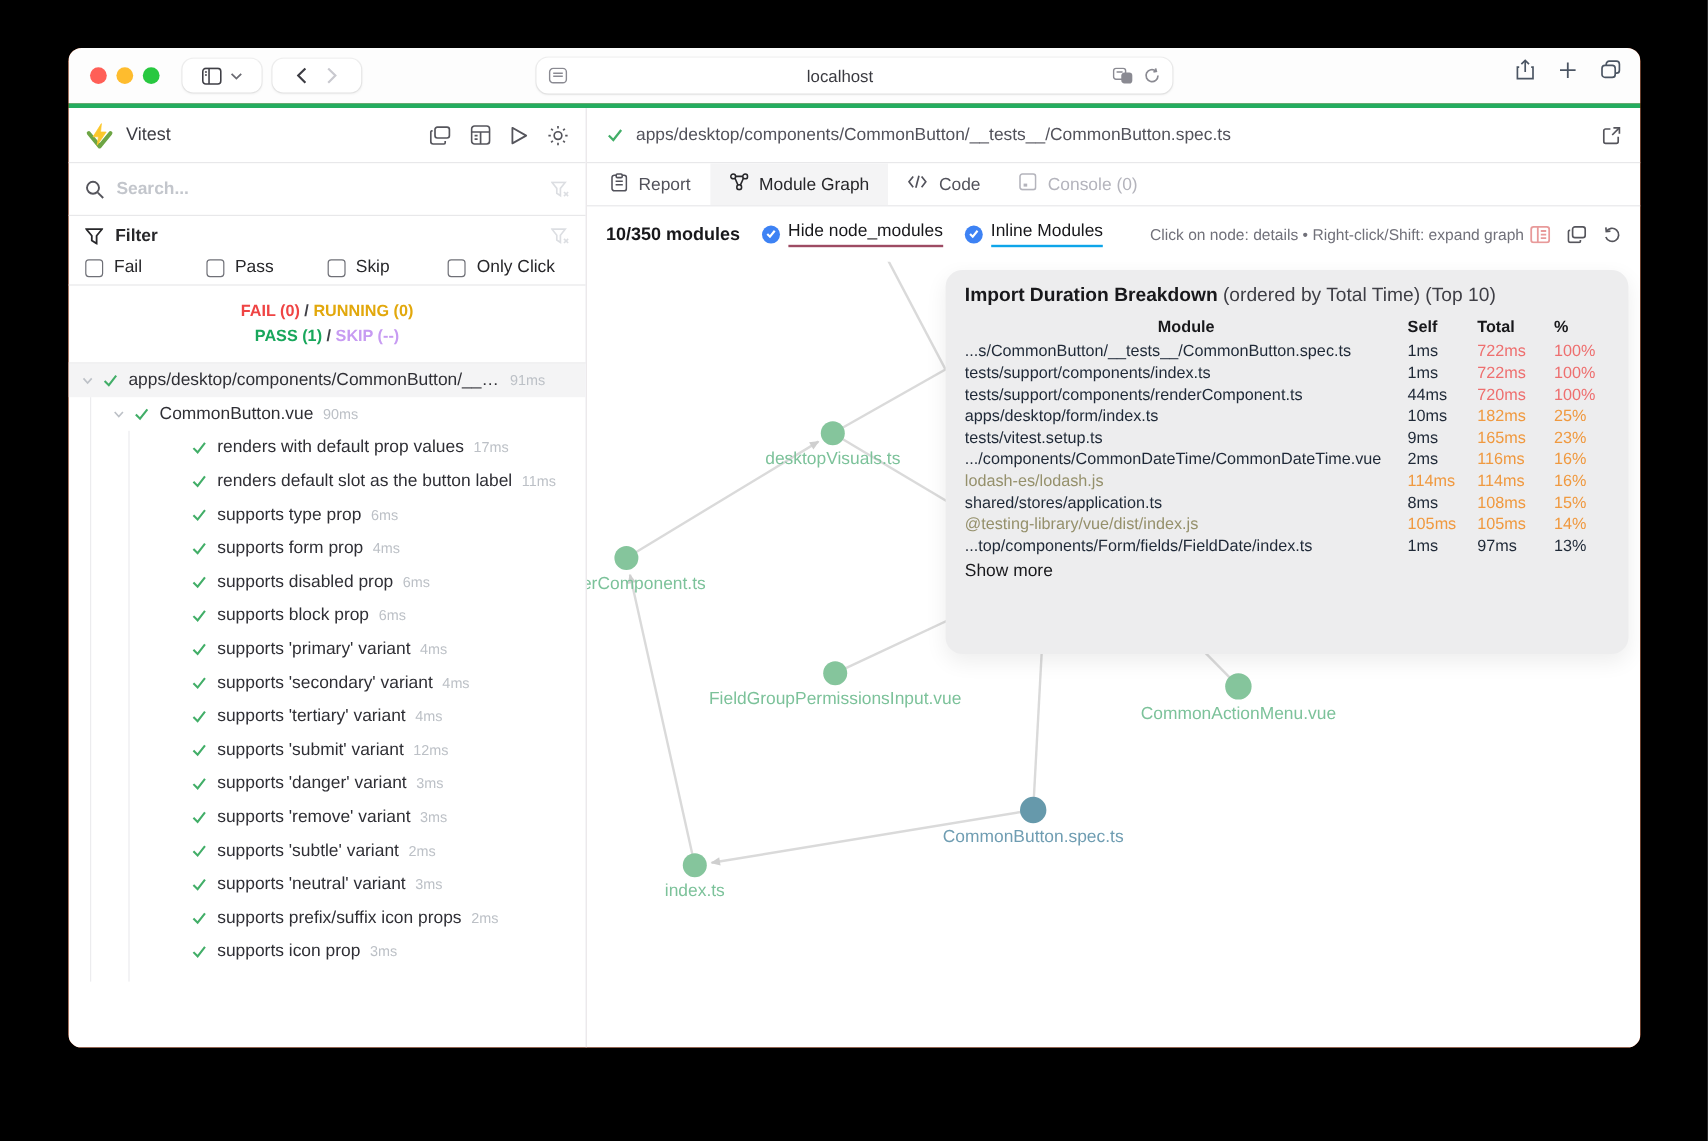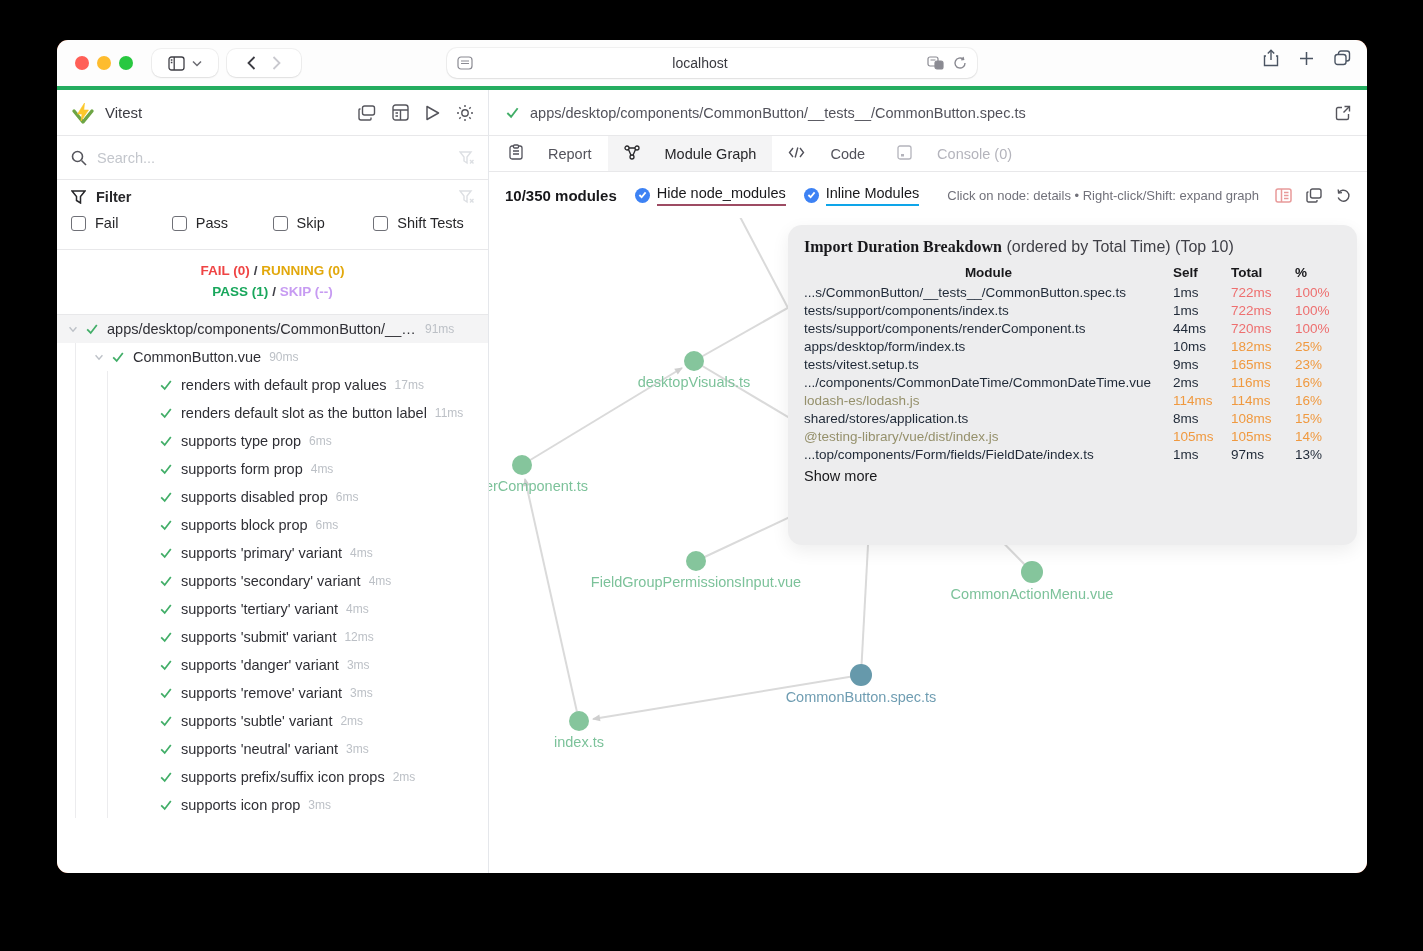--- a/index.html
+++ b/index.html
@@ -23,26 +23,26 @@
   .main { flex:1; position:relative; background:#fff; }
 
   
   .sb-head { height:46px; display:flex; align-items:center; padding:0 14px; border-bottom:1px solid #e8e8ea; }
   .sb-title { font-size:15px; color:#3c3c43; margin-left:10px; flex:1; }
   .sb-actions { display:flex; gap:16px; color:#55555c; align-items:center; }
   .sb-actions svg { display:block; cursor:pointer; }
 
   
   .sb-search { height:44px; display:flex; align-items:center; gap:10px; padding:0 14px; border-bottom:1px solid #e8e8ea; }
-  .sb-search input { border:none; outline:none; flex:1; font-size:14.5px; font-family:"Liberation Sans",sans-serif; color:#3c3c43; }
+  .sb-search input { border:none; outline:none; flex:1; font-size:14.5px; font-family:"Liberation Sans",sans-serif; color:#3c3c43;font-weight:bold; }
   .sb-search input::placeholder { color:#c3c6cc; }
   .faded-icon { opacity:.35; }
 
   
-  .sb-filter { padding:9px 14px 18px; border-bottom:1px solid #e8e8ea; }
+  .sb-filter { padding:9px 14px 6px; border-bottom:1px solid #e8e8ea; }
   .filter-head { display:flex; align-items:center; gap:10px; color:#27272a; font-weight:700; font-size:14.5px; }
   .filter-head .spacer { flex:1; }
   .filter-row { display:flex; margin-top:10px; }
   .filter-item { display:flex; align-items:center; gap:9px; font-size:14.5px; color:#27272a; flex:1; cursor:pointer; }
   .cbx { width:15px; height:15px; border:1.5px solid #6f7077; border-radius:3px; background:#fff; }
 
   
   .sb-status { padding:10px 0 12px; border-bottom:1px solid #e8e8ea; text-align:center; font-size:13.5px; font-weight:700; line-height:21px; }
   .st-fail { color:#ef4444; } .st-run { color:#e2a80c; } .st-pass { color:#19a75c; } .st-skip { color:#c79bf2; } .st-sep { color:#3f3f46; font-weight:700; }
 
@@ -55,43 +55,43 @@
   .trow.file .lbl { white-space:nowrap; overflow:hidden; text-overflow:ellipsis; max-width:310px; }
   .trow.suite { padding-left:36px; }
   .trow.leaf { padding-left:62px;margin-left:40px; }
   .trow .ic { margin-right:8px; display:flex; }
   .trow .chev { margin-right:6px; display:flex; }
 
   
   .bc-bar { height:46px; display:flex; align-items:center; gap:10px; padding:0 16px; border-bottom:1px solid #e8e8ea; }
   .bc-text { flex:1; font-size:14.5px; color:#52525b; white-space:nowrap; overflow:hidden; text-overflow:ellipsis; }
   .tabs { height:36px; display:flex; align-items:stretch; border-bottom:1px solid #e8e8ea; padding-left:4px; }
-  .tab { display:flex; align-items:center; gap:25px; padding:0 16px; font-size:14.5px; color:#52525b; cursor:pointer; }
+  .tab { display:flex; align-items:center; gap:9px; padding:0 16px; font-size:14.5px; color:#52525b; cursor:pointer; }
   .tab.active { background:#f4f4f5; color:#27272a; }
   .tab.muted { color:#b4b4bc; }
   .gtoolbar { height:46px; display:flex; align-items:center; padding:0 16px; gap:18px; }
   .gt-count { font-size:15px; font-weight:700; color:#18181b; white-space:nowrap; }
   .gt-check { display:flex; align-items:center; gap:7px; cursor:pointer; }
   .bluecb { width:15px; height:15px; border-radius:50%; background:#3d82f4; display:flex; align-items:center; justify-content:center; }
   .gt-label { font-size:14.5px; color:#18181b; padding-bottom:3px; }
   .u-red { border-bottom:2px solid #9d4b63; }
   .u-green { border-bottom:2px solid #0ea5e9; }
-  .gt-right { margin-left:auto; display:flex; align-items:flex-end; gap:16px; }
+  .gt-right { margin-left:auto; display:flex; align-items:flex-end; gap:5px; }
   .gt-hint { font-size:13px; color:#71717a; white-space:nowrap; }
   .gt-icons { display:flex; gap:14px; align-items:center; }
   .gt-icons svg { display:block; cursor:pointer; }
 
   
   .graph { position:relative; width:878px; height:655px; overflow:hidden; }
   #graph-svg { position:absolute; left:0; top:0; }
 
   
   .panel { position:absolute; left:299px; top:7px; width:569px; height:320px; background:#ededee; border-radius:14px; padding:13px 16px 8px; box-shadow:0 6px 18px rgba(0,0,0,.07); }
   .p-title { font-size:16px; color:#18181b; }
-  .p-title b { font-weight:700;font-family:Liberation Serif, serif; }
+  .p-title b { font-weight:700; }
   .p-sub { color:#3f3f46; font-weight:400; }
   table.bd { width:100%; border-collapse:collapse; margin-top:6px; }
   table.bd th { font-size:13.5px; font-weight:700; color:#18181b; padding:3px 0;margin-top:33px; }
   table.bd td { font-size:13.5px; color:#1f2937; padding:1.5px 0; white-space:nowrap; }
   td.c-red, .t-red { color:#ee6f6f !important; }
   td.c-orange, .t-orange { color:#f0993f !important; }
   td.c-olive { color:#95906b !important; }
   .col-self { width:58px; } .col-total { width:64px; } .col-pct { width:46px; }
   .showmore { text-align:left; font-size:14.5px; color:#18181b; margin-top:5px; cursor:pointer; }
 </style>
@@ -232,21 +232,21 @@
             <label class="filter-item">
     <span class="cbx"></span>
     <span>Pass</span>
   </label>
             <label class="filter-item">
     <span class="cbx"></span>
     <span>Skip</span>
   </label>
             <label class="filter-item">
     <span class="cbx"></span>
-    <span>Shift Tests</span>
+    <span>Only Click</span>
   </label>
           </div>
       </div>
 
       <div class="sb-status">
         <div>
           <span class="st-fail">FAIL (0)</span>
           <span class="st-sep">/</span>
           <span class="st-run">RUNNING (0)</span>
         </div>

